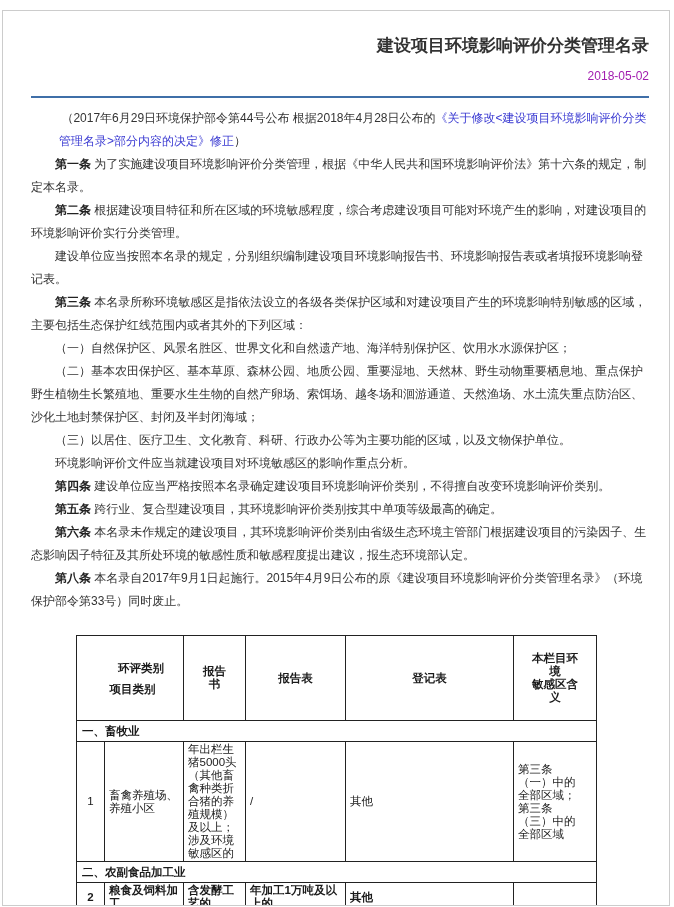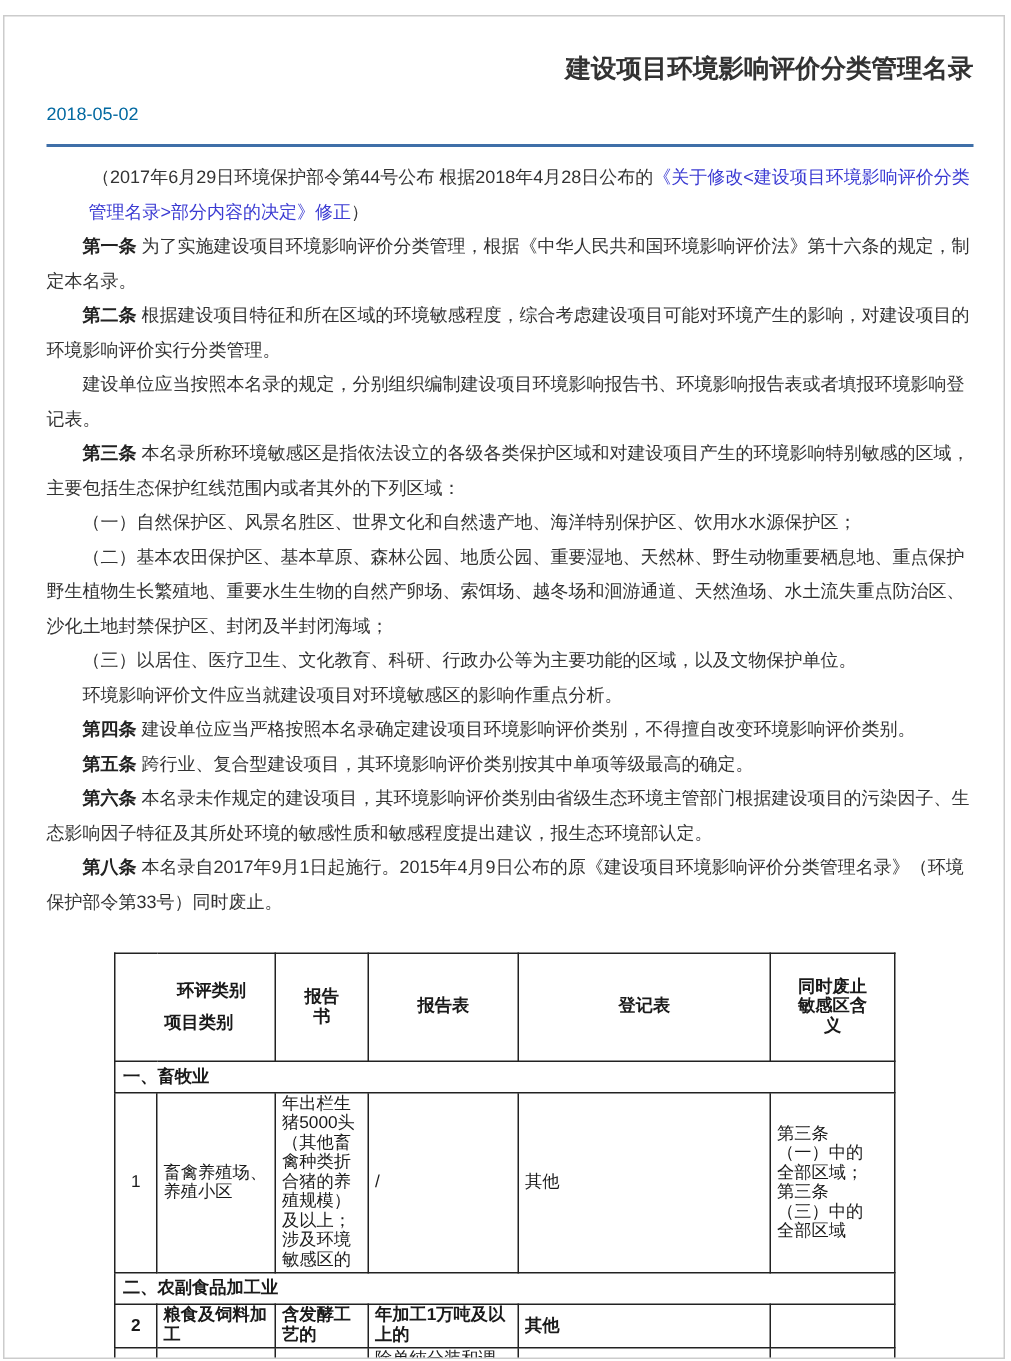--- a/index.html
+++ b/index.html
@@ -16,23 +16,23 @@
   .title{
     margin:24px 0 0;
     text-align:right;
     font-size:17px;
     line-height:22px;
     color:#333333;
     font-weight:bold;
   }
   .date{
     margin-top:12px;
-    text-align:left;
+    text-align:right;
     font-size:12px;
-    color:#0369a1;
+    color:#a21caf;
   }
   .rule{
     border:none;
     border-top:2px solid #3f6fa8;
     margin:13px 0 0;
   }
   .article{
     margin-top:9px;
     font-size:12px;
     line-height:23px;
@@ -103,21 +103,21 @@
     </colgroup>
     <thead>
       <tr>
         <th colspan="2" class="corner">
           <div class="top">环评类别</div>
           <div class="bot">项目类别</div>
         </th>
         <th>报告书</th>
         <th>报告表</th>
         <th>登记表</th>
-        <th class="pre">同时废止
+        <th class="pre">本栏目环境
 敏感区含义</th>
       </tr>
     </thead>
     <tbody>
         <tr class="section-row">
           <td colspan="6">一、畜牧业</td>
         </tr>
         <tr class="item-row row-1">
           <td class="col-num">1</td>
           <td>畜禽养殖场、养殖小区</td>

